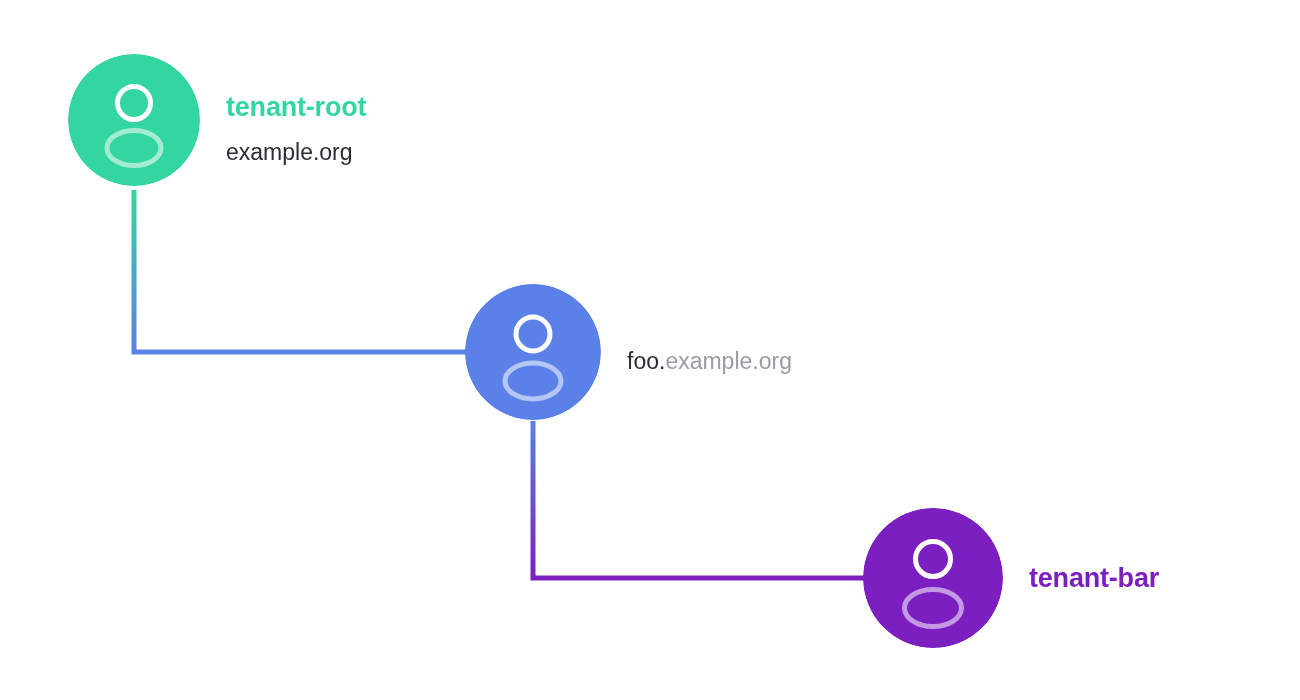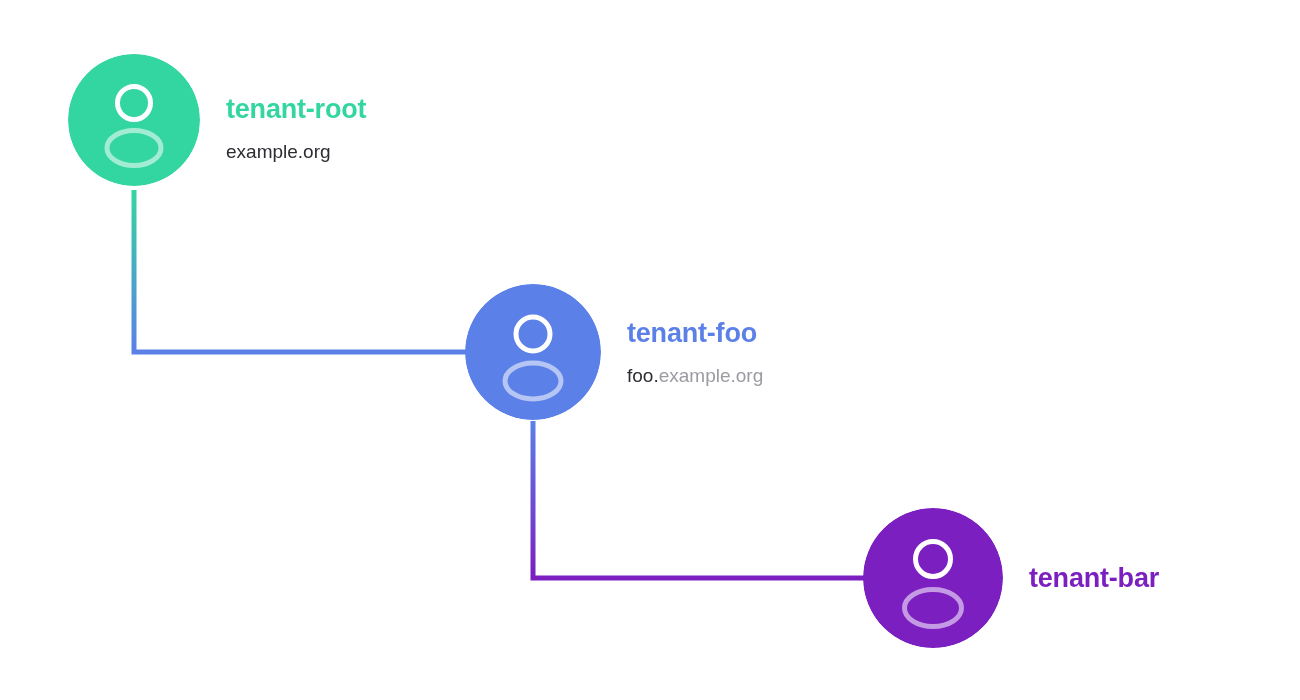--- a/index.html
+++ b/index.html
@@ -47,21 +47,21 @@
     justify-content: center;
   }
   .node-title {
     font-size: 27px;
     font-weight: 700;
     letter-spacing: -0.2px;
     line-height: 1.1;
     white-space: nowrap;
   }
   .node-domain {
-    font-size: 19px;
+    font-size: 23px;
     font-weight: 400;
     line-height: 1.1;
     white-space: nowrap;
     margin-top: 18px;
   }
   .dom-prefix { color: #2c2c33; }
   .dom-suffix { color: #9b9ba2; }
 
   
   #node-root   { left: 68px;  top: 54px;  }
@@ -108,21 +108,20 @@
     </div>
   </div>
 
   <div class="node" id="node-foo">
     <svg class="avatar" width="136" height="136" viewBox="0 0 136 136">
       <circle cx="68" cy="68" r="68" fill="#5b80e8"></circle>
       <circle cx="68" cy="50" r="17" fill="none" stroke="#ffffff" stroke-width="5"></circle>
       <ellipse cx="68" cy="97" rx="28" ry="18" fill="none" stroke="#ffffff" stroke-opacity="0.55" stroke-width="5"></ellipse>
     </svg>
     <div class="node-text">
-      <div class="node-title" style="color:#5b80e8">tenant-foo</div>
       <div class="node-domain">
         <span class="dom-prefix">foo.</span><span class="dom-suffix">example.org</span>
       </div>
     </div>
   </div>
 
   <div class="node" id="node-bar">
     <svg class="avatar" width="140" height="140" viewBox="0 0 140 140">
       <circle cx="70" cy="70" r="70" fill="#7b1fc0"></circle>
       <circle cx="70" cy="51" r="17.5" fill="none" stroke="#ffffff" stroke-width="5"></circle>

